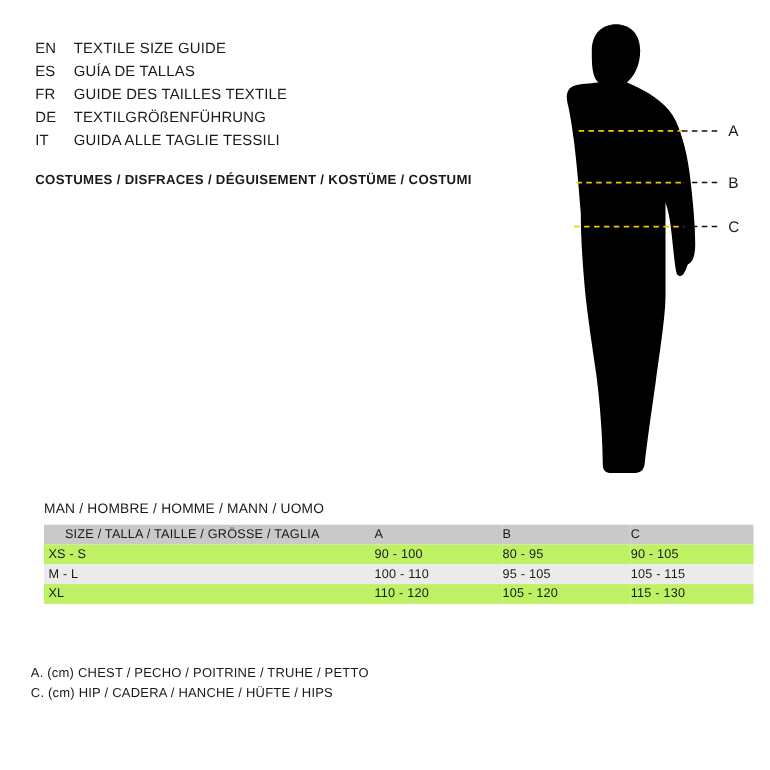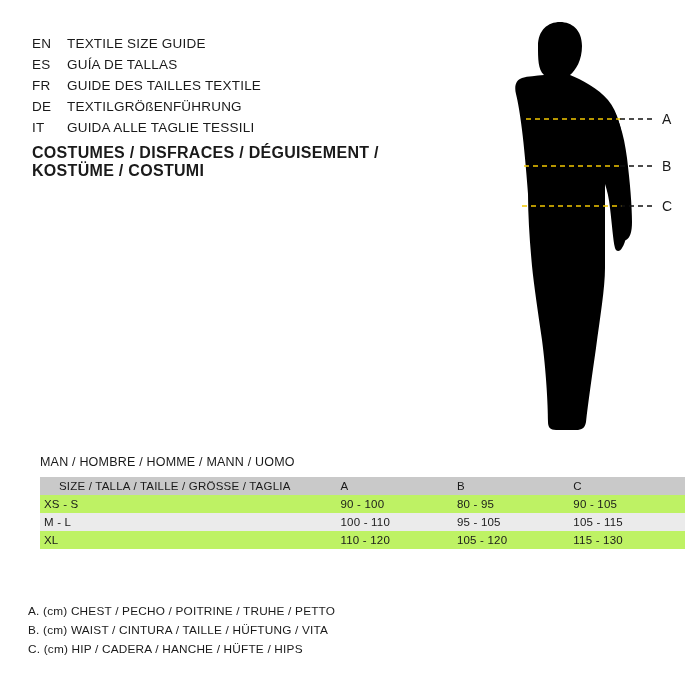--- a/index.html
+++ b/index.html
@@ -36,22 +36,22 @@
     letter-spacing: 0.2px;
   }
   .lang-code {
     width: 35px;
     flex: 0 0 35px;
   }
   .lang-text {
     flex: 1;
   }
   .costumes-line {
-    margin-top: 6px;
-    font-size: 16px;
+    margin-top: 18px;
+    font-size: 12px;
     font-weight: bold;
     letter-spacing: 0.3px;
   }
 
   
   .figure-wrap {
     position: absolute;
     left: 470px;
     top: 18px;
     width: 210px;
@@ -226,17 +226,16 @@
           <td class="col-a">110 - 120</td>
           <td class="col-b">105 - 120</td>
           <td class="col-c">115 - 130</td>
         </tr>
       </tbody>
     </table>
   </div>
 
   <div class="legend">
     <div>A. (cm) CHEST / PECHO / POITRINE / TRUHE / PETTO</div>
-    <div>B. (cm) WAIST / CINTURA / TAILLE / HÜFTUNG / VITA</div>
     <div>C. (cm) HIP / CADERA / HANCHE / HÜFTE / HIPS</div>
   </div>
 
 </div>
 
 </body></html>

